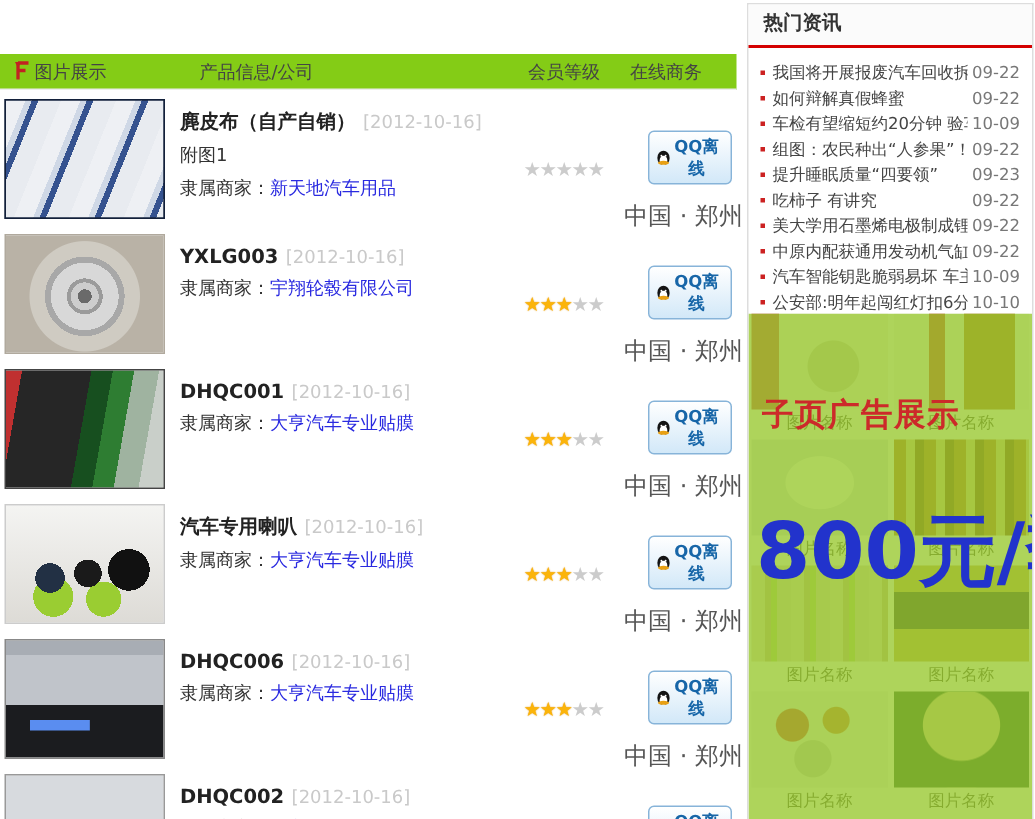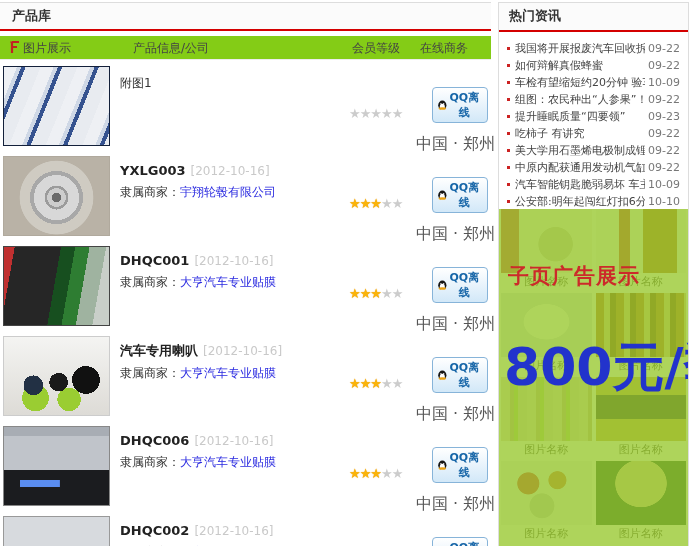--- a/index.html
+++ b/index.html
@@ -76,42 +76,45 @@
   .cell-5 { background: linear-gradient(#caa84a 0 28%, #2f2f2f 28% 66%, #caa84a 66%); }
   .cell-6 { background: radial-gradient(circle at 30% 35%, #d43a3a 0 14%, transparent 15%), radial-gradient(circle at 62% 30%, #d4703a 0 12%, transparent 13%), radial-gradient(circle at 45% 70%, #c9c9c9 0 18%, transparent 19%), #efefef; }
   .cell-7 { background: radial-gradient(ellipse at 50% 35%, #d8c79a 0 40%, transparent 41%), #1e4d2b; }
 </style>
 </head>
 <body>
 
 <div class="page">
 
   <div class="left-panel">
-    <div class="panel-header">
-      <span>产品库</span>
-    </div>
 
     <div class="col-header">
       <span class="list-icon">
         <svg width="12" height="14" viewBox="0 0 12 14">
             <path d="M3 2 H10 M3 2 V13 M3 7 H8" stroke="#c22222" stroke-width="2.2" fill="none"></path>
             <path d="M1 5 L3 1.2 L5 5 Z" fill="#c22222" transform="rotate(180 3 3.2)"></path>
           </svg>
       </span>
       <span class="ch-image">图片展示</span>
       <span class="ch-info">产品信息/公司</span>
       <span class="ch-level">会员等级</span>
       <span class="ch-biz">在线商务</span>
     </div>
 
     <div class="product-list">
   <div class="product-row">
     <div class="product-photo photo-0"></div>
     <div class="product-info">
+      <div>
+        <span class="pname">麂皮布（自产自销）</span><span class="pdate">[2012-10-16]</span>
+      </div>
       <div class="pextra">附图1</div>
+      <div class="pmerchant">
+        <span>隶属商家：</span><a class="mlink">新天地汽车用品</a>
+      </div>
     </div>
     <div class="stars"><span class="st-off">★</span><span class="st-off">★</span><span class="st-off">★</span><span class="st-off">★</span><span class="st-off">★</span></div>
     <div class="biz">
       <span class="qq-btn">
         <svg width="13" height="13" viewBox="0 0 13 13">
                 <ellipse cx="6.5" cy="6.2" rx="5" ry="5.8" fill="#141414"></ellipse>
                 <ellipse cx="6.5" cy="8.2" rx="3.1" ry="3.8" fill="#fff"></ellipse>
                 <ellipse cx="6.5" cy="10.2" rx="4.6" ry="1.6" fill="#e8a013"></ellipse>
                 <circle cx="4.8" cy="4.4" r="0.8" fill="#fff"></circle>
                 <circle cx="8.2" cy="4.4" r="0.8" fill="#fff"></circle>

